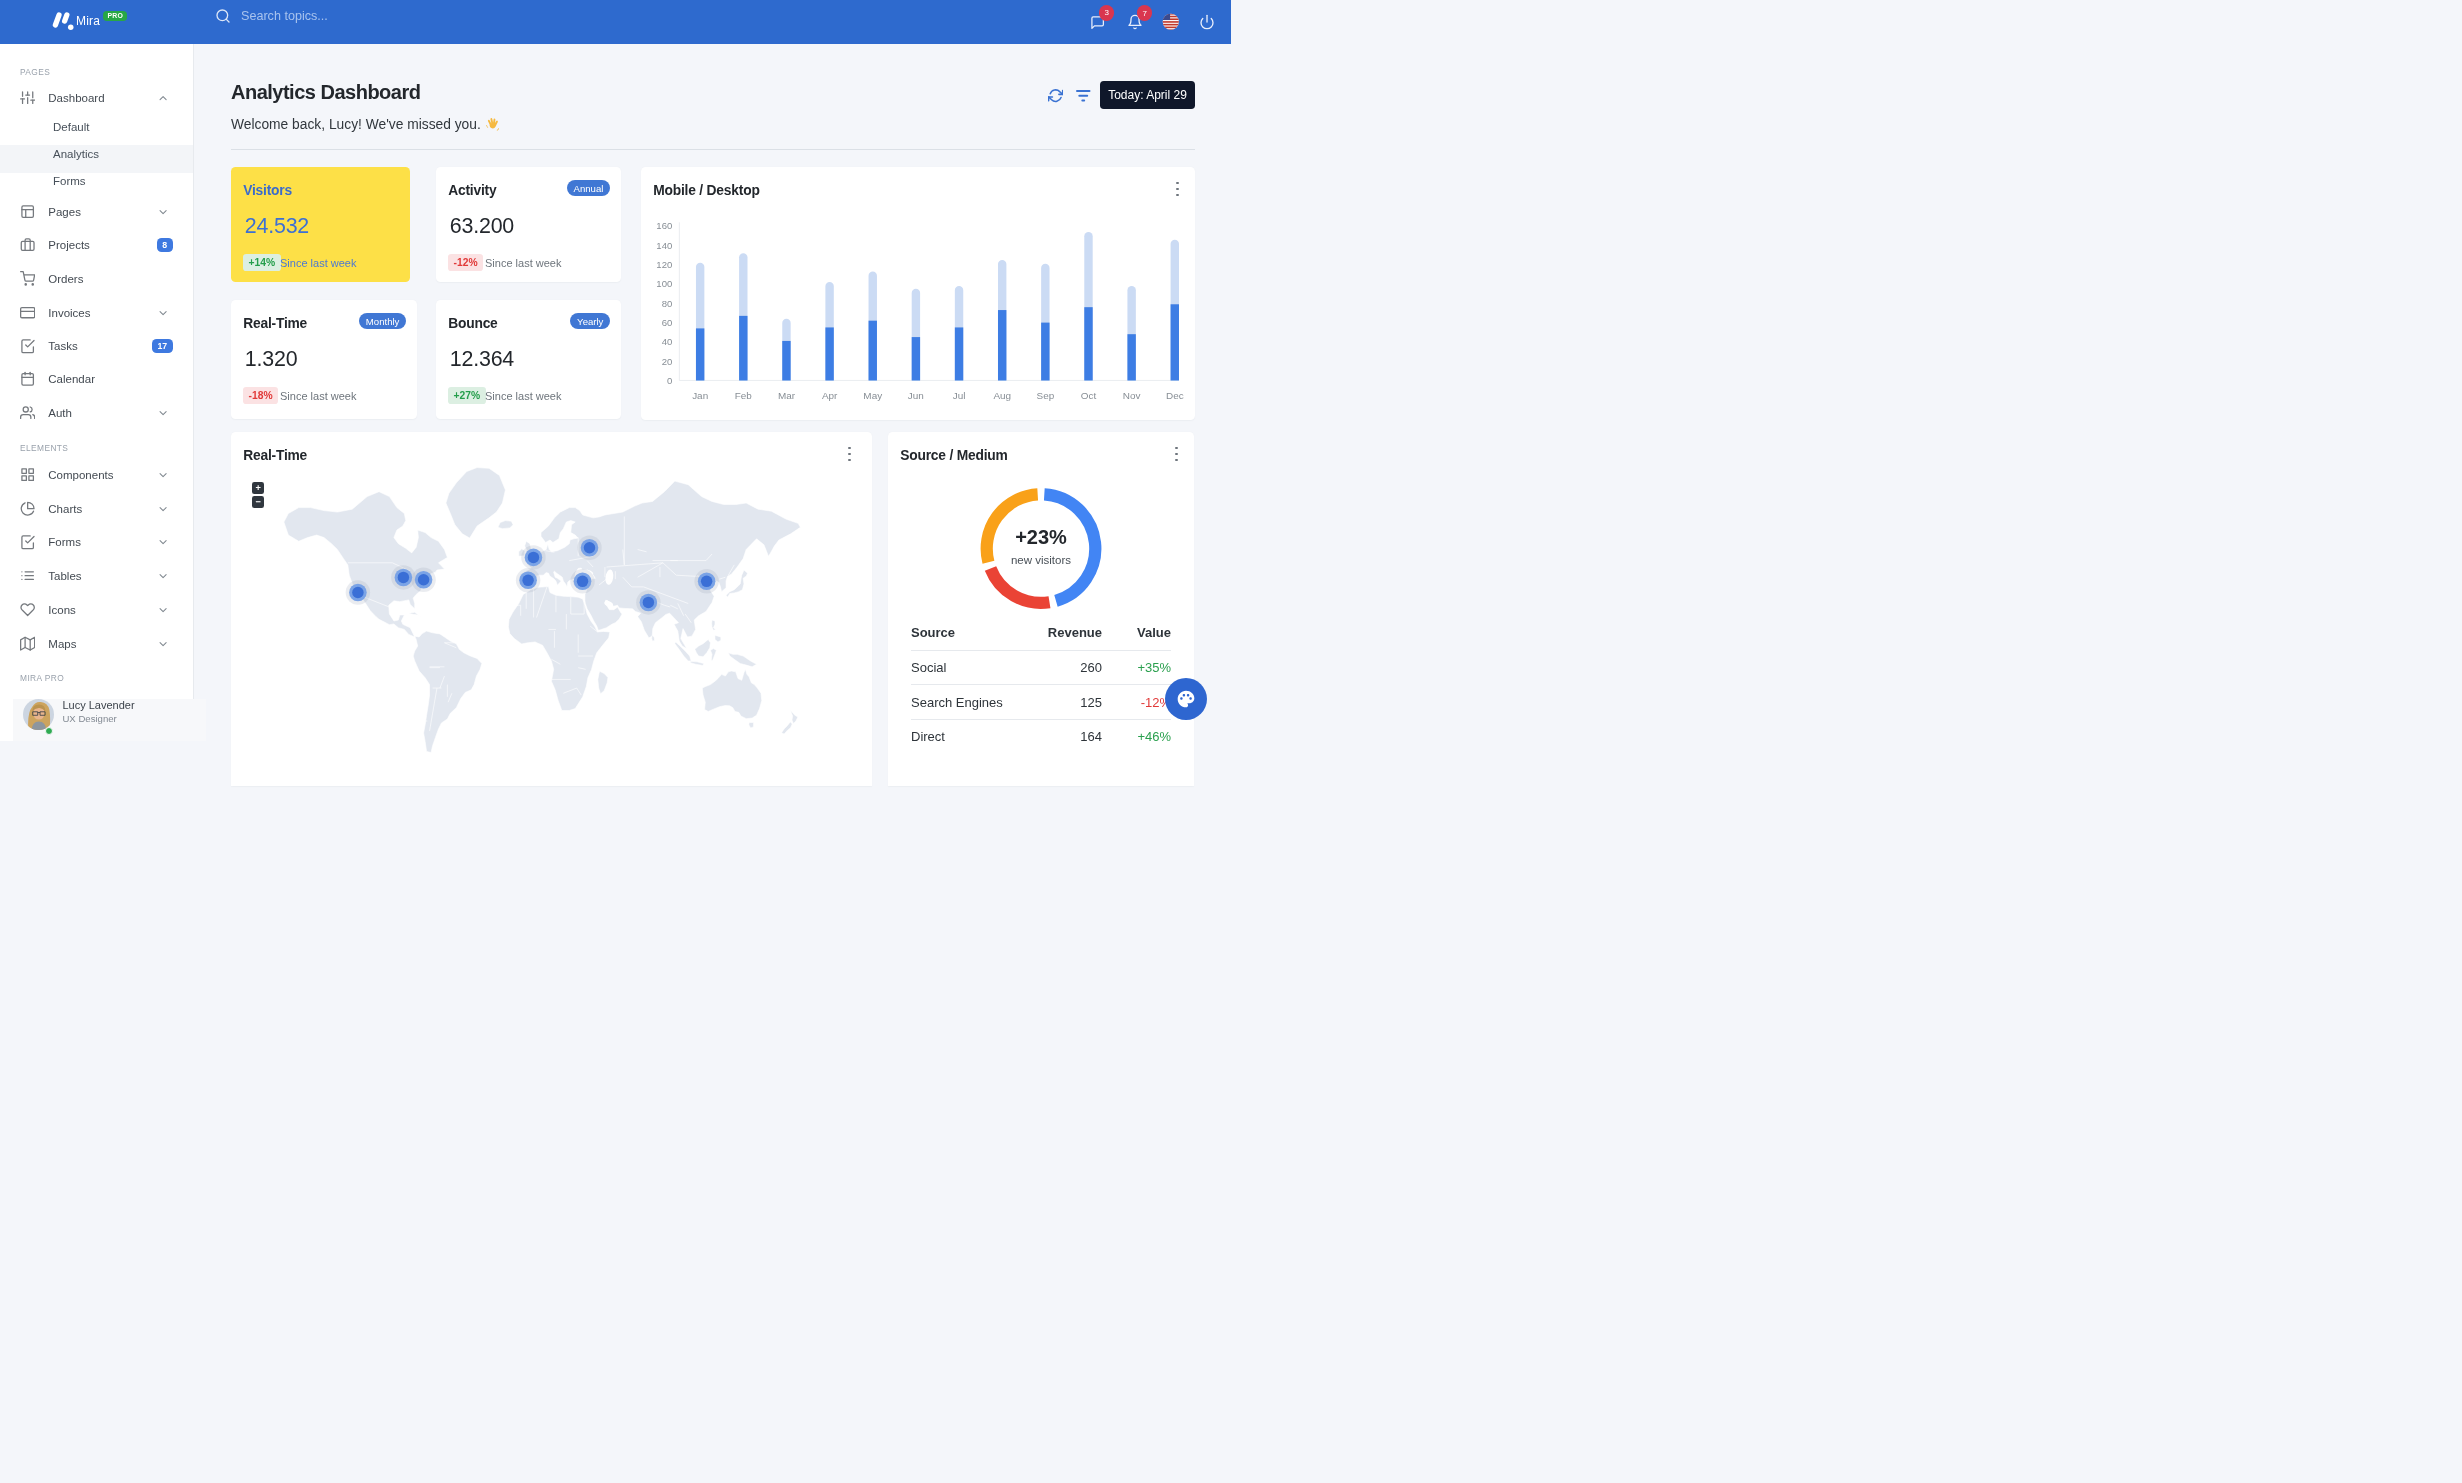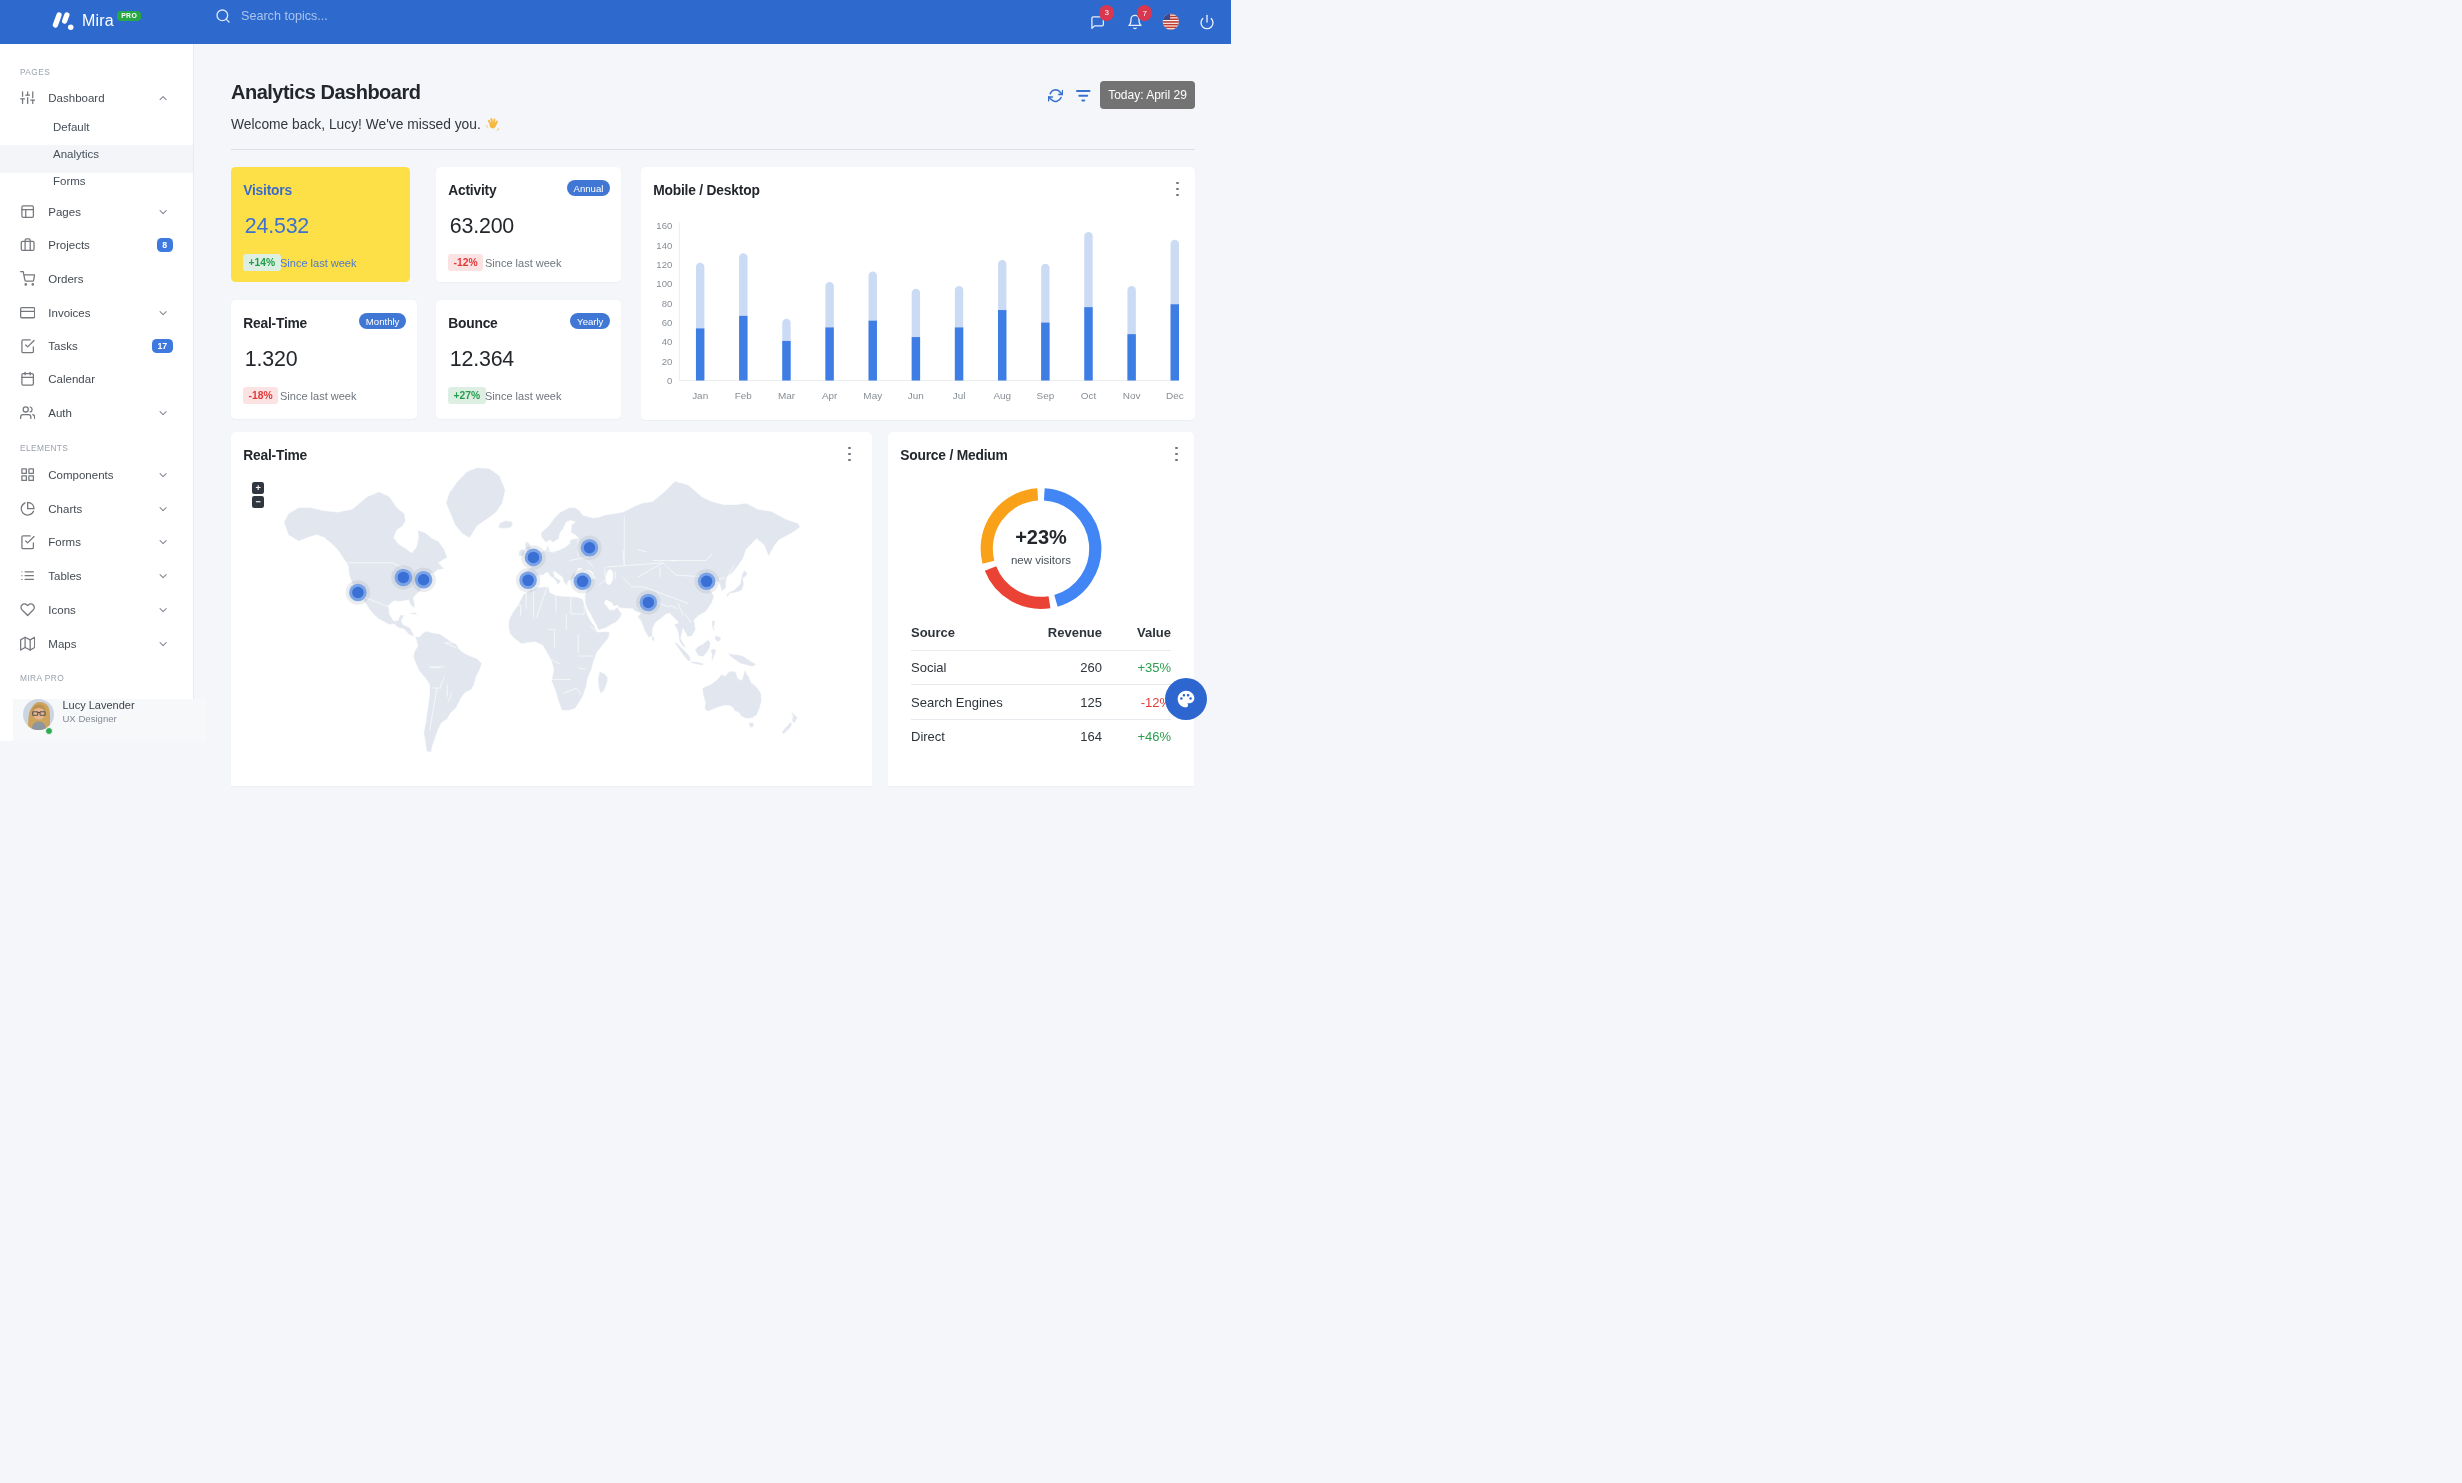--- a/index.html
+++ b/index.html
@@ -1,39 +1,39 @@
 <!DOCTYPE html>
 <html style="font-size:12.2px"><head><meta charset="utf-8">
 <style>
 *{margin:0;padding:0;box-sizing:border-box}
 html,body{width:1231px;height:742px;overflow:hidden;font-family:"Liberation Sans",sans-serif;background:#f4f6fa;-webkit-font-smoothing:antialiased}
 .nav{position:absolute;left:0;top:0;width:1231px;height:44px;background:#2e6ace;z-index:10}
 .logo-wrap{position:absolute;left:51px;top:10.7px;display:flex;align-items:center}
-.logo-txt{color:#fff;font-size:16px;margin-left:8px;letter-spacing:0.2px}
+.logo-txt{color:#fff;font-size:12px;margin-left:2px;letter-spacing:0.2px}
 .pro{background:#28a745;color:#fff;font-size:6.9px;font-weight:700;border-radius:3.8px;padding:1.5px 4.2px;margin-left:3.1px;position:relative;top:-5.4px;letter-spacing:0.3px}
 .search{position:absolute;left:215px;top:0;height:32px;display:flex;align-items:center;color:rgba(255,255,255,.9)}
 .search .ph{color:#a8c3ee;font-size:12.6px;margin-left:10px}
 .nav-ic{position:absolute;top:13px;color:#e9eefb}
 .nbadge{position:absolute;width:15.3px;height:15.3px;border-radius:50%;background:#d9364f;color:#fff;font-size:8px;font-weight:400;display:flex;align-items:center;justify-content:center}
 .sidebar{position:absolute;left:0;top:44px;width:194px;height:697px;background:#fff;border-right:0.8px solid #e7eaee;z-index:5}
 .slabel{color:#9aa2ac;font-size:8.4px;letter-spacing:0.4px;margin:0 0 0 20px;font-weight:400}
 .sitem{position:absolute;left:0;width:194px;height:34px;display:flex;align-items:center;color:#434a52;font-size:11.5px}
 .sitem .ic{margin-left:20px;margin-right:13px;color:#75797e;display:flex}
 .sitem .chev{position:absolute;right:25px;color:#7e868e;display:flex}
 .sbadge{position:absolute;right:21.4px;background:#3e79e0;color:#fff;font-size:8.8px;font-weight:700;border-radius:4.6px;padding:1.9px 5.4px}
 .ssub{position:absolute;left:53px;color:#47505a;font-size:11.5px}
 .active-row{position:absolute;left:0;top:101px;width:193px;height:27.5px;background:#f3f5f8}
 .userarea{position:absolute;left:13px;bottom:0;width:193px;height:42px;background:#f7f8fa;display:flex;align-items:flex-start}
 .uname{font-size:11px;color:#3c434b}
 .urole{font-size:9.6px;color:#838a93;margin-top:1.5px}
 .content{position:absolute;left:194px;top:44px;width:1037px;height:697px}
 h1.pg{position:absolute;left:37px;top:37px;font-size:20px;line-height:23px;font-weight:700;color:#23272c;letter-spacing:-0.5px}
 .welcome{position:absolute;left:37px;top:73px;font-size:13.8px;color:#31373d}
 .hr{position:absolute;left:37px;top:105px;width:964px;height:0.8px;background:#dbe0e6}
-.hbtn{position:absolute;left:906px;top:37px;width:95px;height:28px;background:#737373;border-radius:3.8px;color:#fff;font-size:12px;display:flex;align-items:center;justify-content:center}
+.hbtn{position:absolute;left:906px;top:37px;width:95px;height:28px;background:#0f172a;border-radius:3.8px;color:#fff;font-size:12px;display:flex;align-items:center;justify-content:center}
 .hic{position:absolute;top:44px;color:#3a72d2}
 .card{position:absolute;background:#fff;border-radius:4.6px;box-shadow:0 0.8px 1.5px rgba(30,40,60,.04)}
 .ctitle{font-size:13.8px;font-weight:700;color:#23272c;letter-spacing:-0.2px}
 .kebab{position:absolute;width:3.1px;color:#6e757c}
 .kebab i{display:block;width:2.7px;height:2.7px;border-radius:50%;background:#6e757c;margin:0 0 3.4px 0}
 .pill{position:absolute;background:#4077d4;color:#fff;font-size:9.6px;border-radius:8.4px;padding:2.7px 6.9px;top:13px}
 .statnum{position:absolute;left:13.8px;top:47px;font-size:21.4px;font-weight:500;color:#23272c;letter-spacing:-0.2px}
 .delta{position:absolute;left:12.2px;top:87px;font-size:10.3px;font-weight:700;border-radius:3.1px;padding:3.1px 5.4px}
 .dgreen{color:#259e4b;background:#dcefe2}
 .dred{color:#e13a39;background:#fbe2e3}

